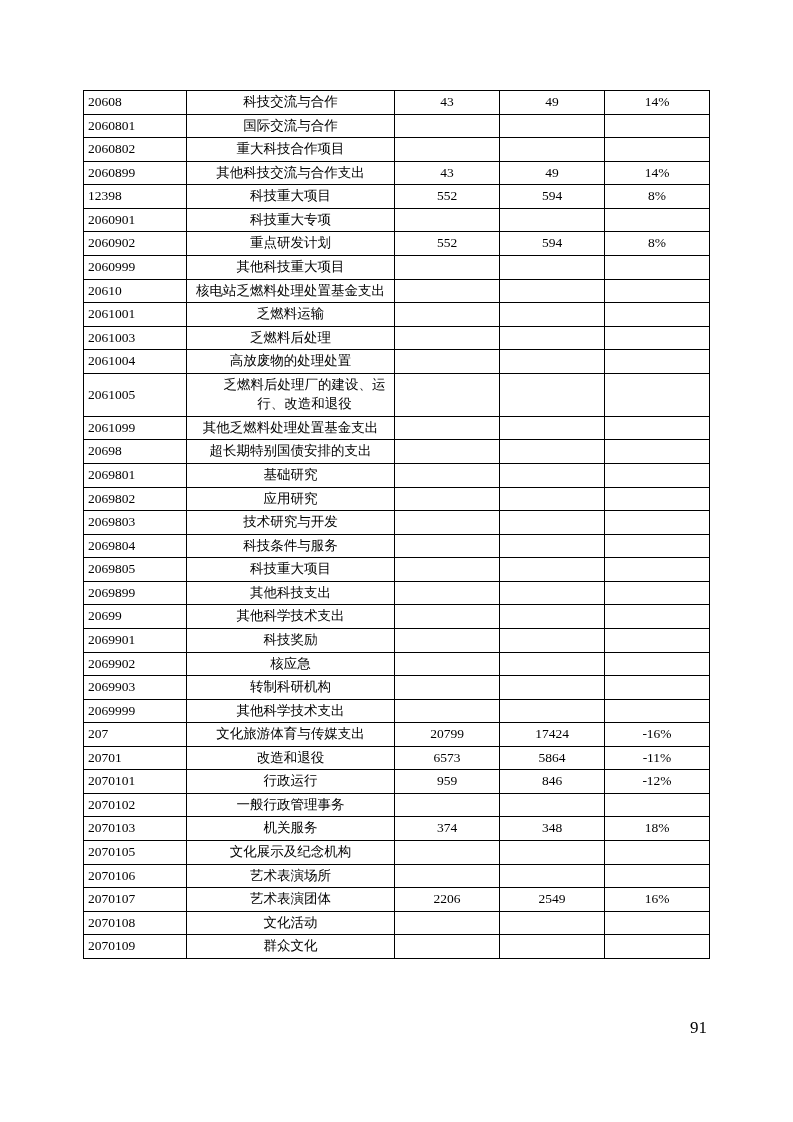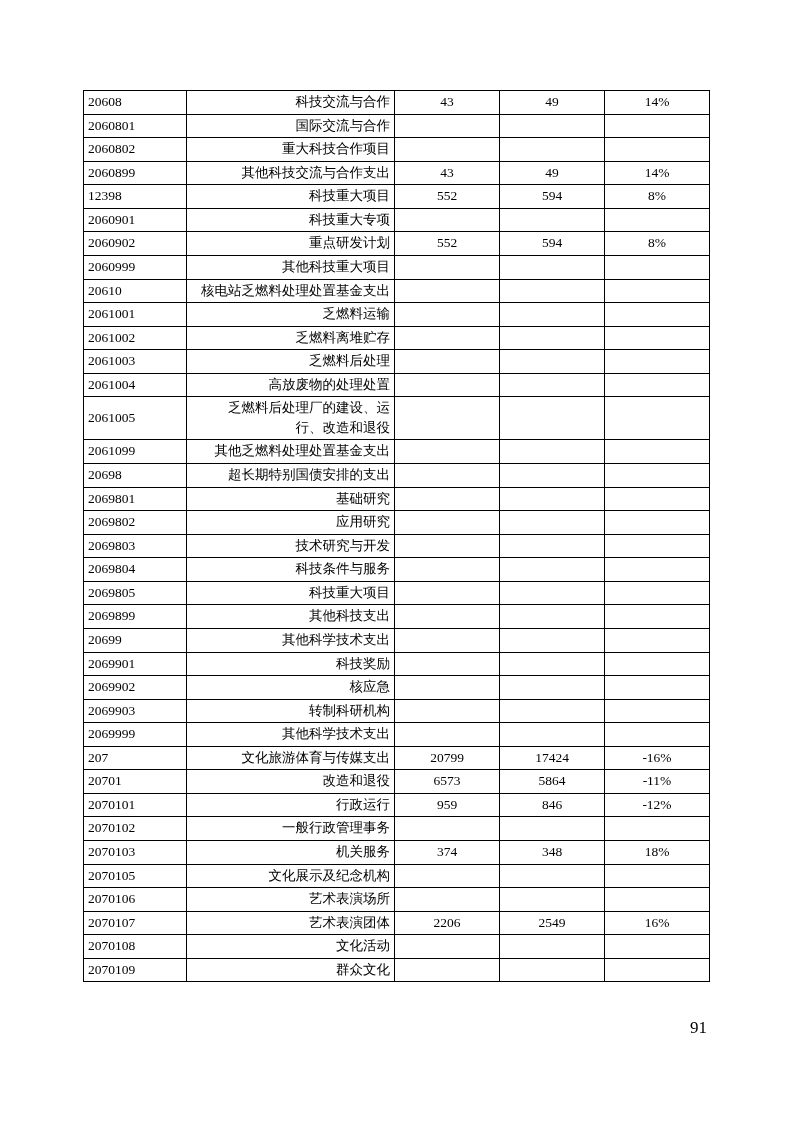--- a/index.html
+++ b/index.html
@@ -42,21 +42,21 @@
     box-sizing: border-box;
     overflow: hidden;
   }
   td.code {
     width: 103px;
     text-align: left;
     padding-left: 5px;
   }
   td.name {
     width: 208px;
-    text-align: right;
+    text-align: center;
     padding-left: 5px;
   }
   td.num {
     width: 105px;
     text-align: center;
   }
   td.pct {
     width: 105px;
     text-align: center;
   }
@@ -143,27 +143,20 @@
             <td class="pct"></td>
           </tr>
           <tr>
             <td class="code">2061001</td>
             <td class="name">乏燃料运输</td>
             <td class="num"></td>
             <td class="num"></td>
             <td class="pct"></td>
           </tr>
           <tr>
-            <td class="code">2061002</td>
-            <td class="name">乏燃料离堆贮存</td>
-            <td class="num"></td>
-            <td class="num"></td>
-            <td class="pct"></td>
-          </tr>
-          <tr>
             <td class="code">2061003</td>
             <td class="name">乏燃料后处理</td>
             <td class="num"></td>
             <td class="num"></td>
             <td class="pct"></td>
           </tr>
           <tr>
             <td class="code">2061004</td>
             <td class="name">高放废物的处理处置</td>
             <td class="num"></td>

